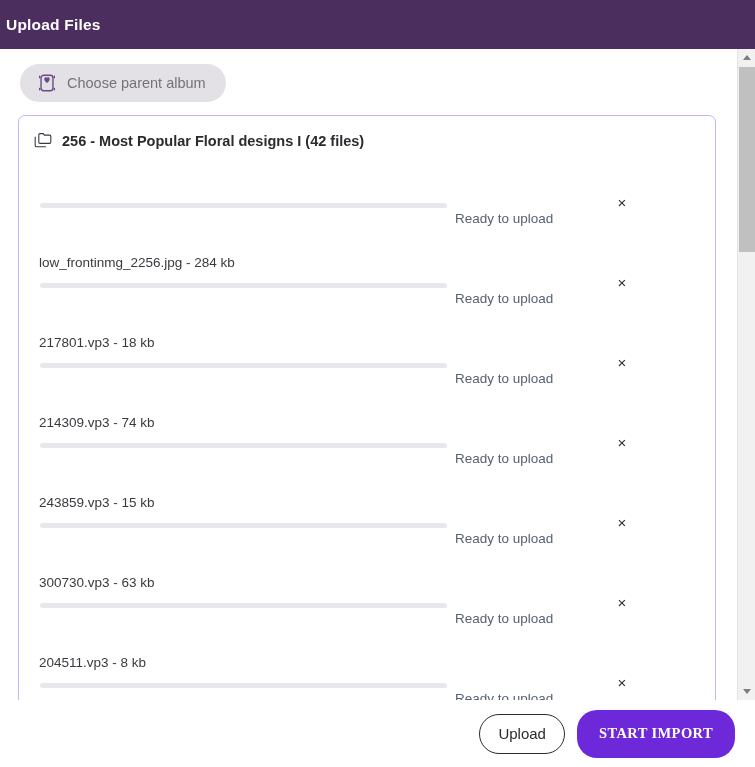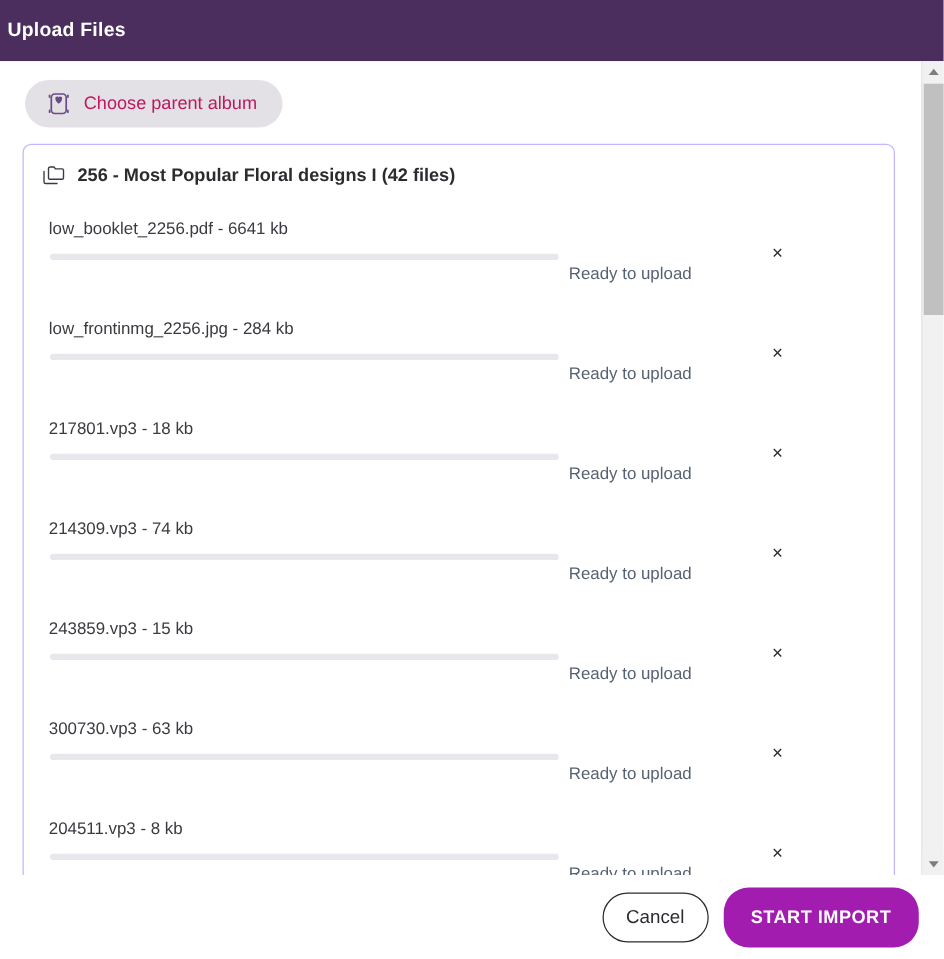--- a/index.html
+++ b/index.html
@@ -30,21 +30,21 @@
 
   
   .parent-album-btn {
     position:absolute; left:20px; top:15px;
     height:38px; padding:0 20px 0 16px;
     background:#e3e1e6; border:none; border-radius:19px;
     display:flex; align-items:center; gap:9px; cursor:pointer;
   }
   .album-icon { width:22px; height:22px; display:block; flex:none; }
   .parent-album-label {
-    font-size:14.5px; color:#be185d; white-space:nowrap;
+    font-size:14.5px; color:#737373; white-space:nowrap;
   }
 
   
   .files-card {
     position:absolute; left:18px; top:66px; width:698px; height:600px;
     background:#fff; border:1px solid #c4b5fd; border-radius:7px;
     overflow:hidden;
   }
   .album-header {
     display:flex; align-items:center; gap:9px;
@@ -108,24 +108,24 @@
     gap:12px; padding-right:20px;
   }
   .btn-cancel {
     height:40px; min-width:79px; padding:0 18px;
     background:#fff; border:1px solid #2b2b30; border-radius:20px;
     font-size:15px; color:#2b2b30; cursor:pointer;
     font-family:"Liberation Sans", sans-serif;
   }
   .btn-import {
     height:48px; padding:0 22px;
-    background:#a21caf; border:none; border-radius:20px;
+    background:#6d28d9; border:none; border-radius:20px;
     font-size:14.5px; font-weight:bold; color:#fff;
     letter-spacing:.4px; cursor:pointer;
-    font-family:Liberation Sans, sans-serif;
+    font-family:Liberation Serif, serif;
   }
 </style>
 </head>
 <body>
 
 <div id="app">
 
   <div class="titlebar">
     <span class="titlebar-title">Upload Files</span>
   </div>
@@ -149,21 +149,20 @@
           <svg viewBox="0 0 20 18" width="20" height="18" fill="none" stroke="#3a3a45" stroke-width="1.1">
             <path d="M4.5 2.2h3.3l1.1 1.5h5.4c.6 0 1.1.5 1.1 1.1v6.1c0 .6-.5 1.1-1.1 1.1H4.5c-.6 0-1.1-.5-1.1-1.1V3.3c0-.6.5-1.1 1.1-1.1z" transform="translate(2.4,-0.6)"></path>
             <path d="M2.2 5.1v8.4c0 .7.6 1.3 1.3 1.3h9.1" stroke-linecap="round"></path>
           </svg>
         </span>
         <span class="album-title">256 - Most Popular Floral designs I (42 files)</span>
       </div>
 
       <div class="file-list">
         <div class="file-row">
-          <span class="file-name">low_booklet_2256.pdf - 6641 kb</span>
           <div class="progress-track">
               <div class="progress-fill"></div>
             </div>
           <span class="file-status">Ready to upload</span>
           <button class="file-remove">×</button>
         </div>
         <div class="file-row">
           <span class="file-name">low_frontinmg_2256.jpg - 284 kb</span>
           <div class="progress-track">
               <div class="progress-fill"></div>
@@ -219,17 +218,17 @@
     <div class="sb-btn sb-up">
       <span class="sb-arrow up"></span>
     </div>
     <div class="sb-thumb"></div>
     <div class="sb-btn sb-down">
       <span class="sb-arrow down"></span>
     </div>
   </div>
 
   <div class="footer">
-    <button class="btn-cancel">Cancel</button>
+    <button class="btn-cancel">Upload</button>
     <button class="btn-import">START IMPORT</button>
   </div>
 
 </div>
 
 </body></html>

